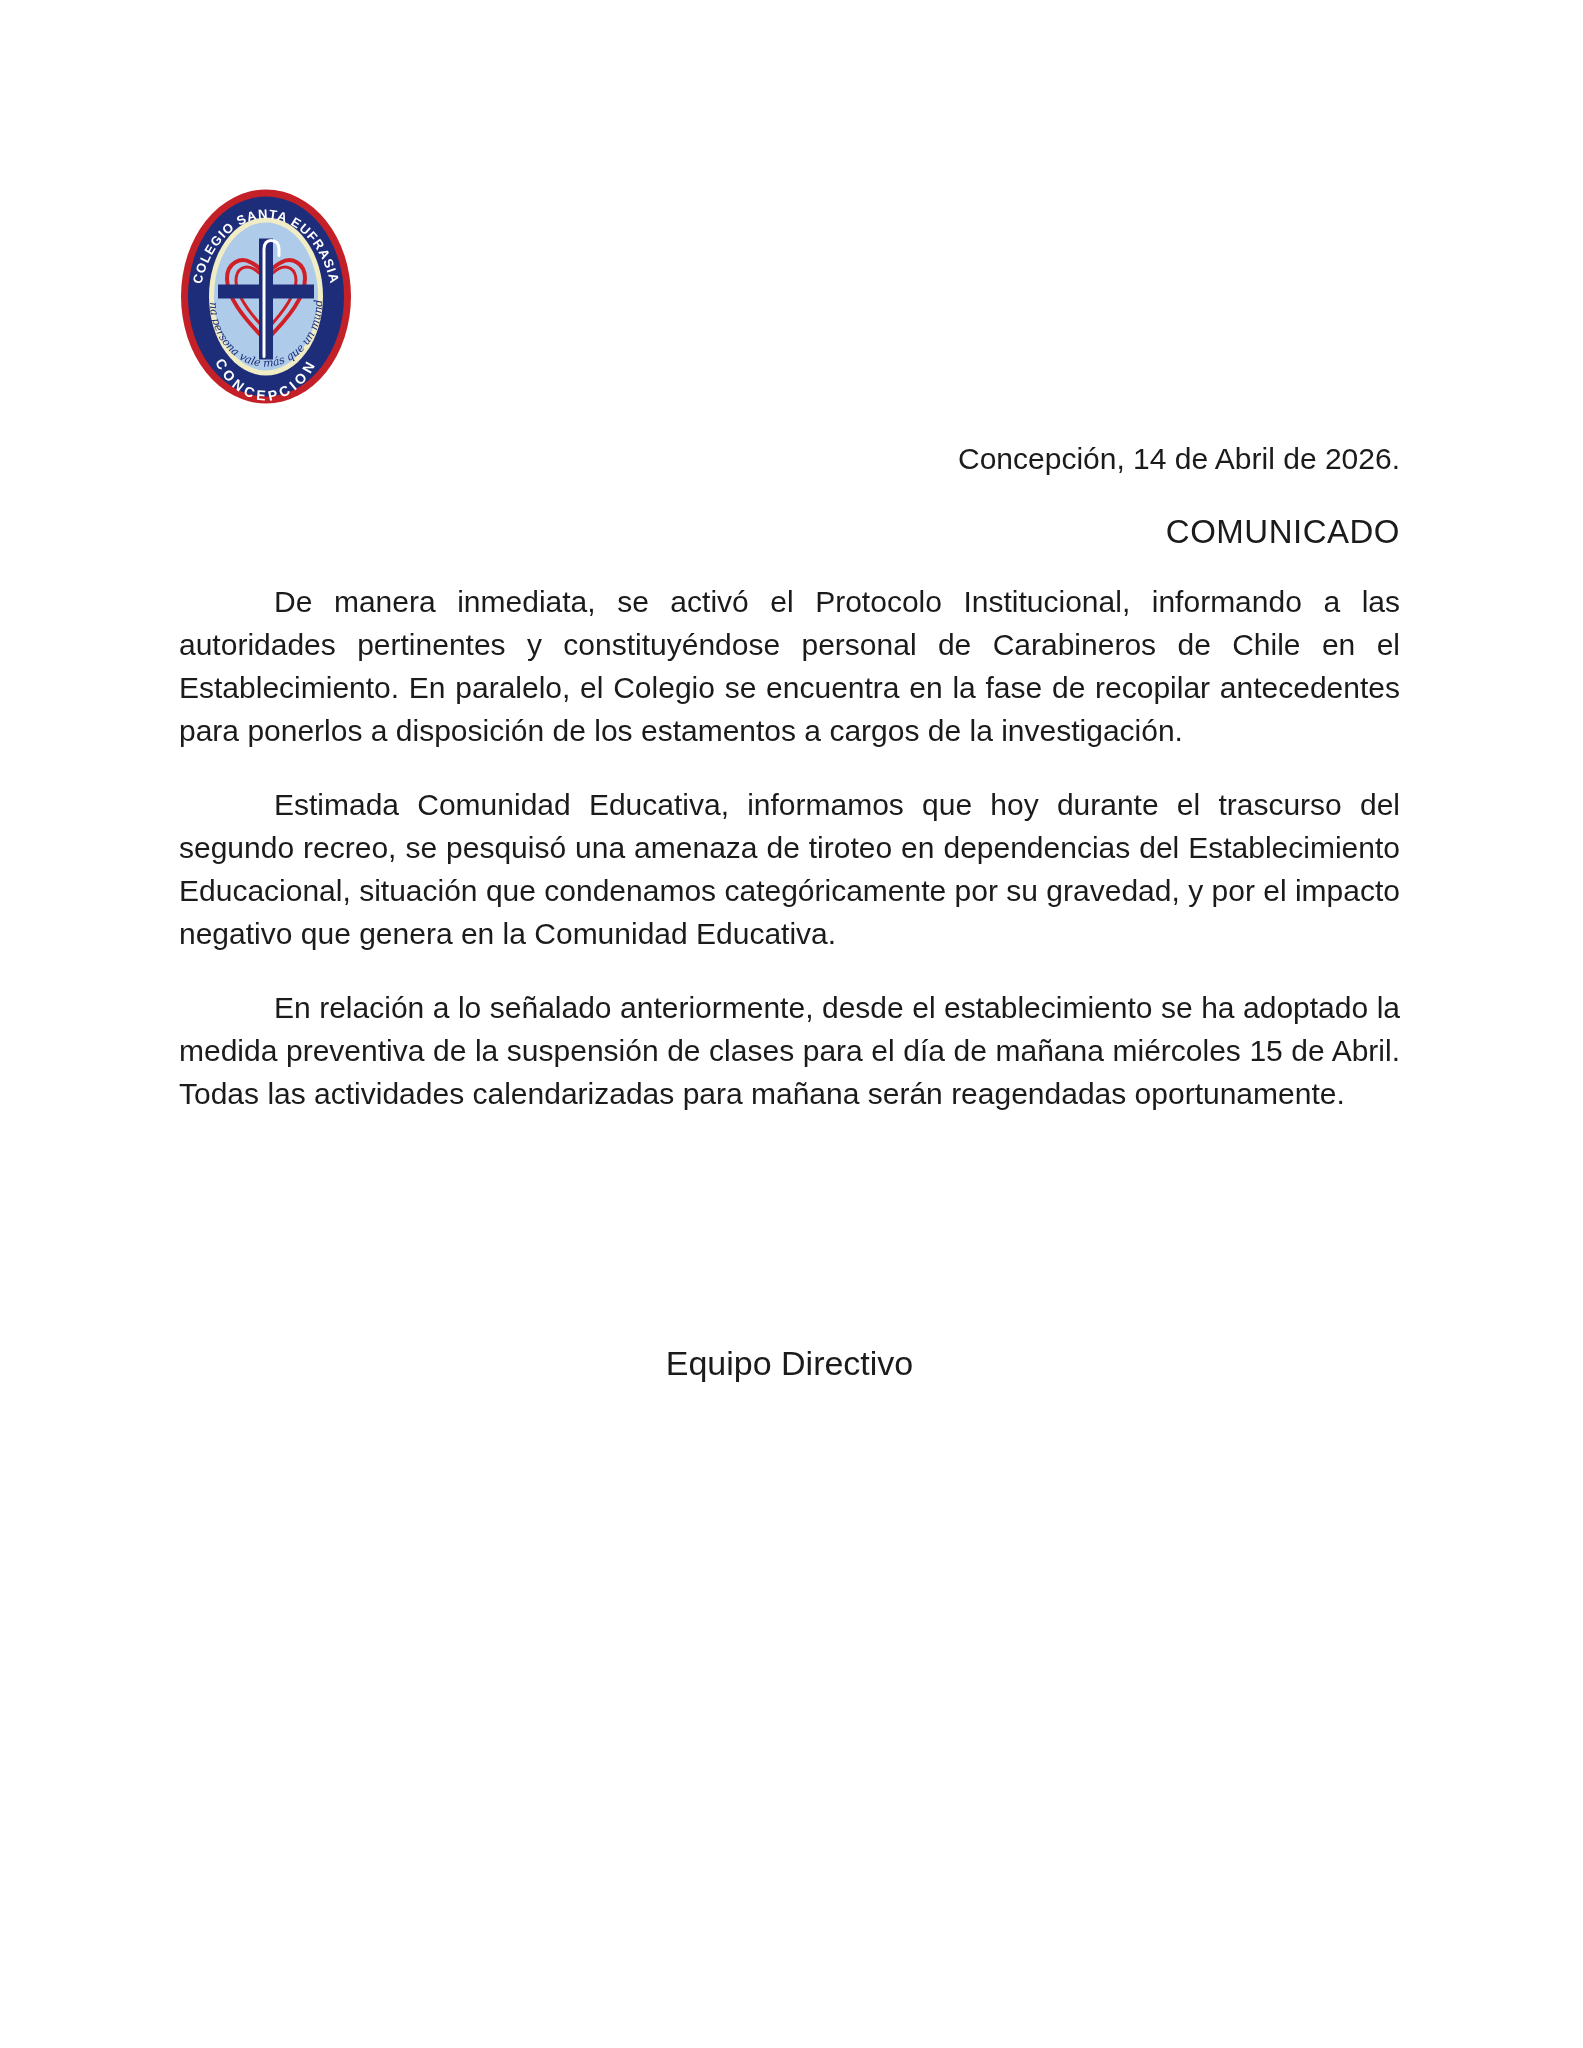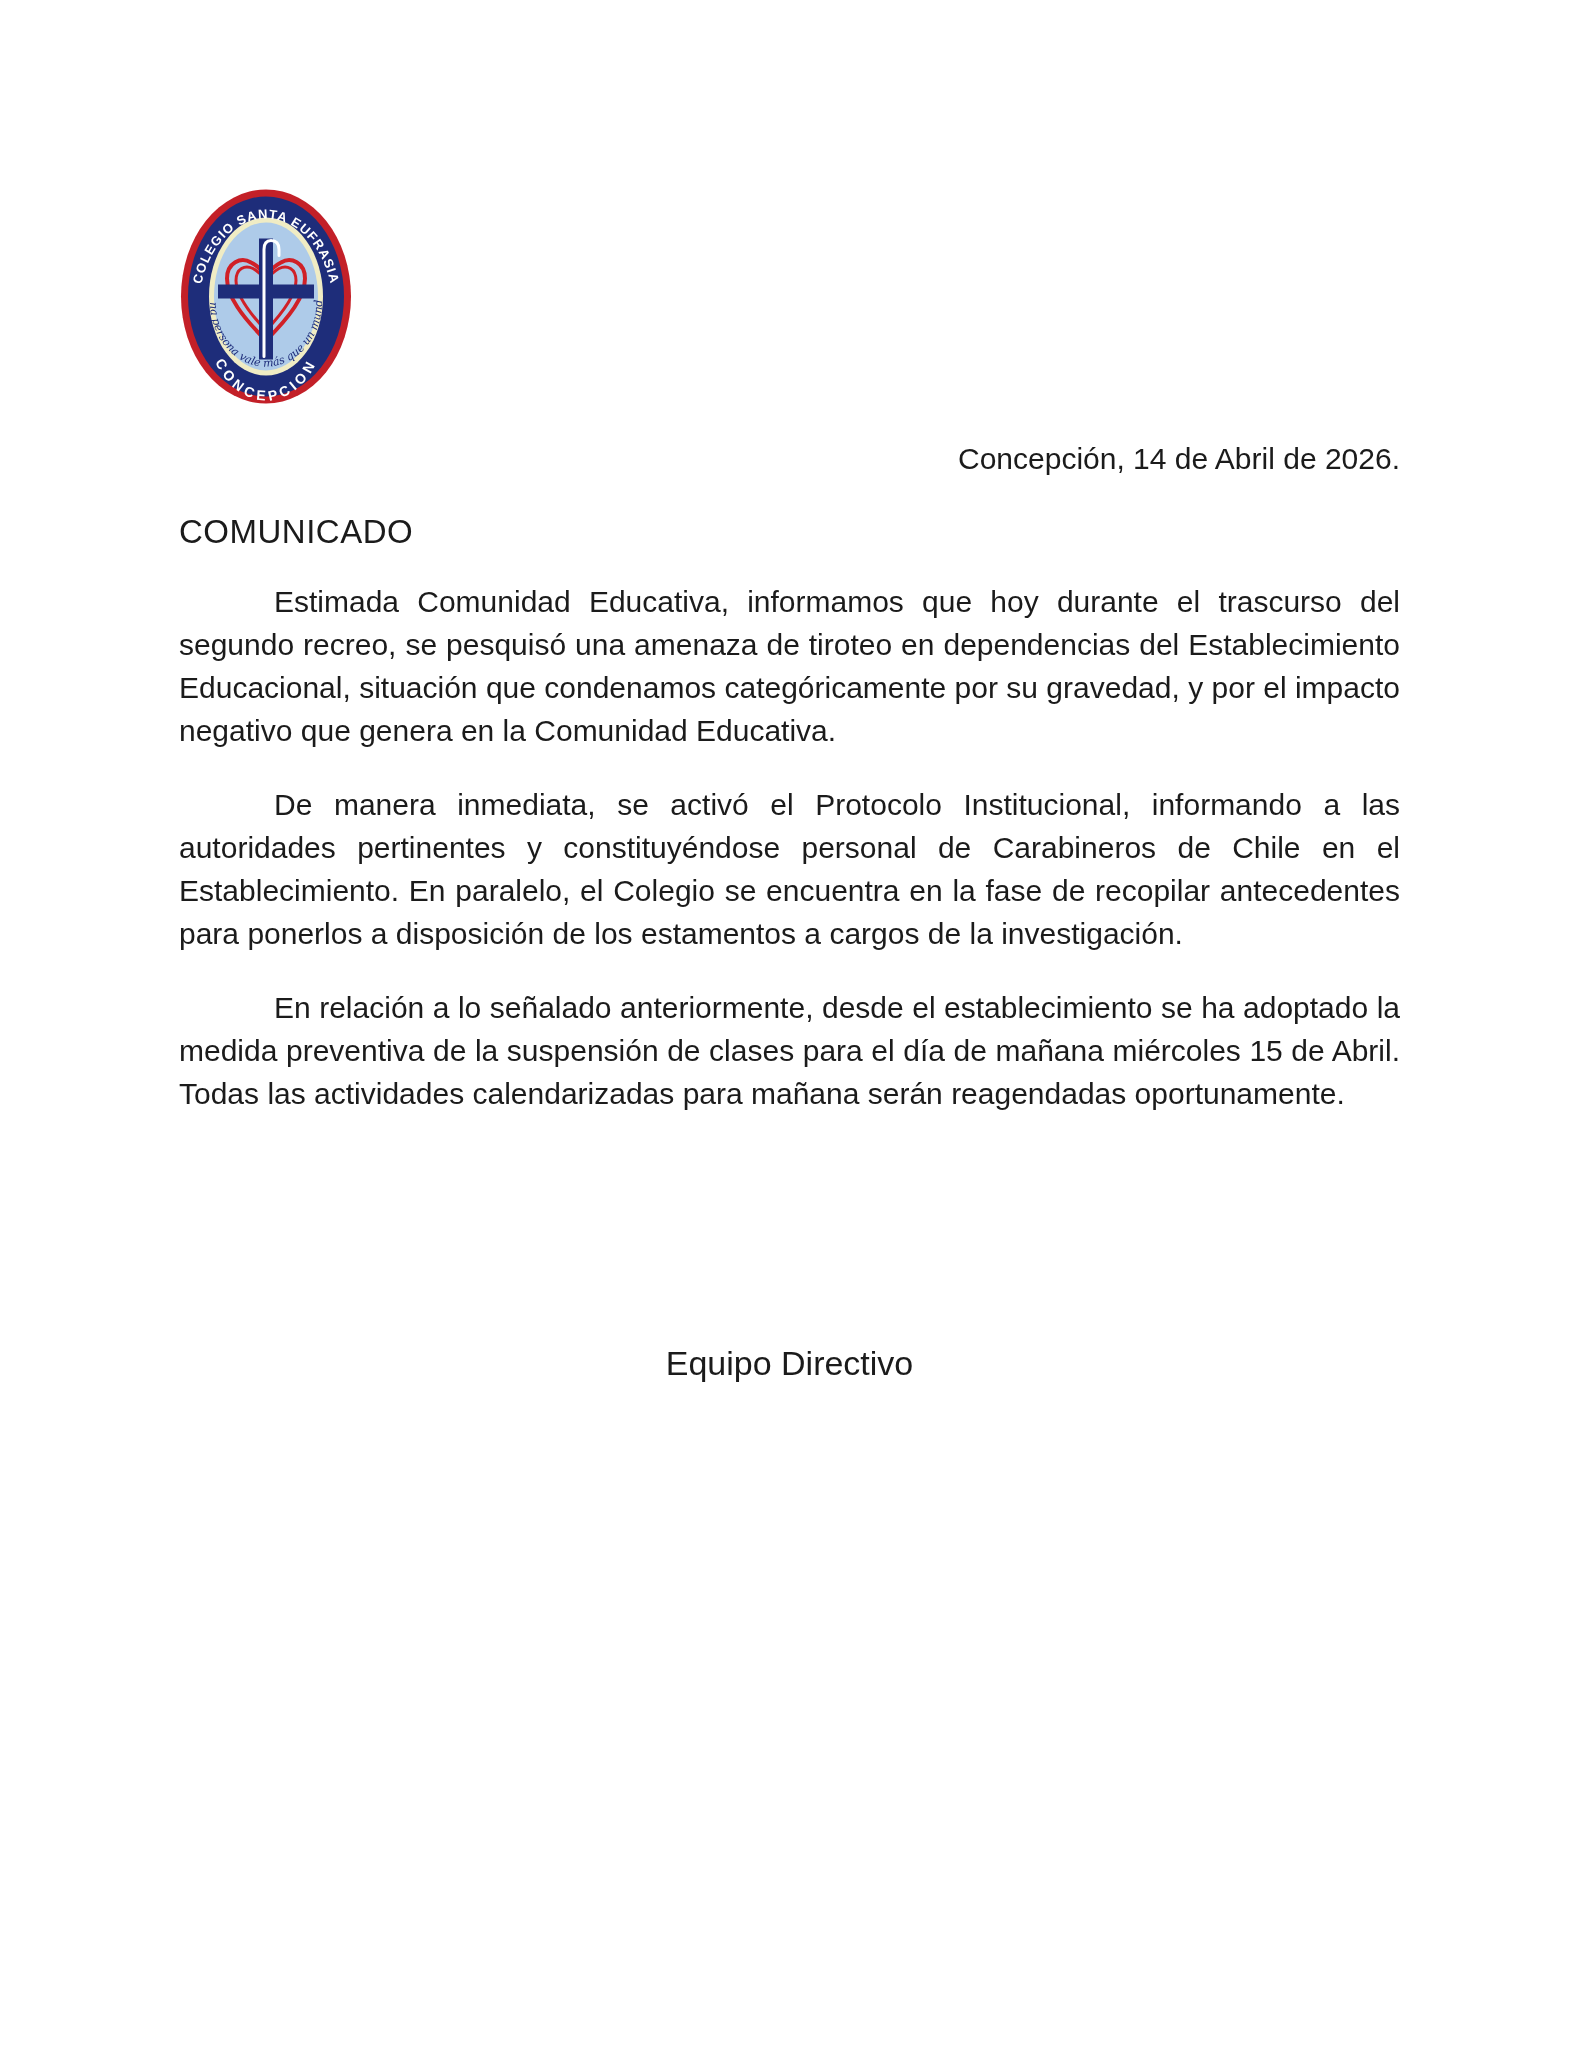--- a/index.html
+++ b/index.html
@@ -29,21 +29,21 @@
   }
   .dateline {
     font-size: 30px;
     line-height: 34px;
     text-align: right;
   }
   .doc-title {
     margin-top: 34px;
     font-size: 33px;
     line-height: 44px;
-    text-align: left;
+    text-align: right;
     letter-spacing: 0.5px;
     font-weight: 400;
   }
   .body-text p {
     font-size: 30px;
     line-height: 43px;
     text-align: justify;
     text-indent: 95px;
     margin-bottom: 31px;
   }
@@ -102,21 +102,21 @@
       </text>
     </svg>
   </div>
 
   <div class="content">
     <div class="dateline">Concepción, 14 de Abril de 2026.</div>
 
     <div class="doc-title">COMUNICADO</div>
 
     <div class="body-text">
+      <p>De manera inmediata, se activó el Protocolo Institucional, informando a las autoridades pertinentes y constituyéndose personal de Carabineros de Chile en el Establecimiento. En paralelo, el Colegio se encuentra en la fase de recopilar antecedentes para ponerlos a disposición de los estamentos a cargos de la investigación.</p>
       <p>Estimada Comunidad Educativa, informamos que hoy durante el trascurso del segundo recreo, se pesquisó una amenaza de tiroteo en dependencias del Establecimiento Educacional, situación que condenamos categóricamente por su gravedad, y por el impacto negativo que genera en la Comunidad Educativa.</p>
-      <p>De manera inmediata, se activó el Protocolo Institucional, informando a las autoridades pertinentes y constituyéndose personal de Carabineros de Chile en el Establecimiento. En paralelo, el Colegio se encuentra en la fase de recopilar antecedentes para ponerlos a disposición de los estamentos a cargos de la investigación.</p>
       <p>En relación a lo señalado anteriormente, desde el establecimiento se ha adoptado la medida preventiva de la suspensión de clases para el día de mañana miércoles 15 de Abril. Todas las actividades calendarizadas  para mañana serán reagendadas oportunamente.</p>
     </div>
 
     <div class="closing-team">Equipo Directivo</div>
   </div>
 
 </div>
 
 </body></html>

